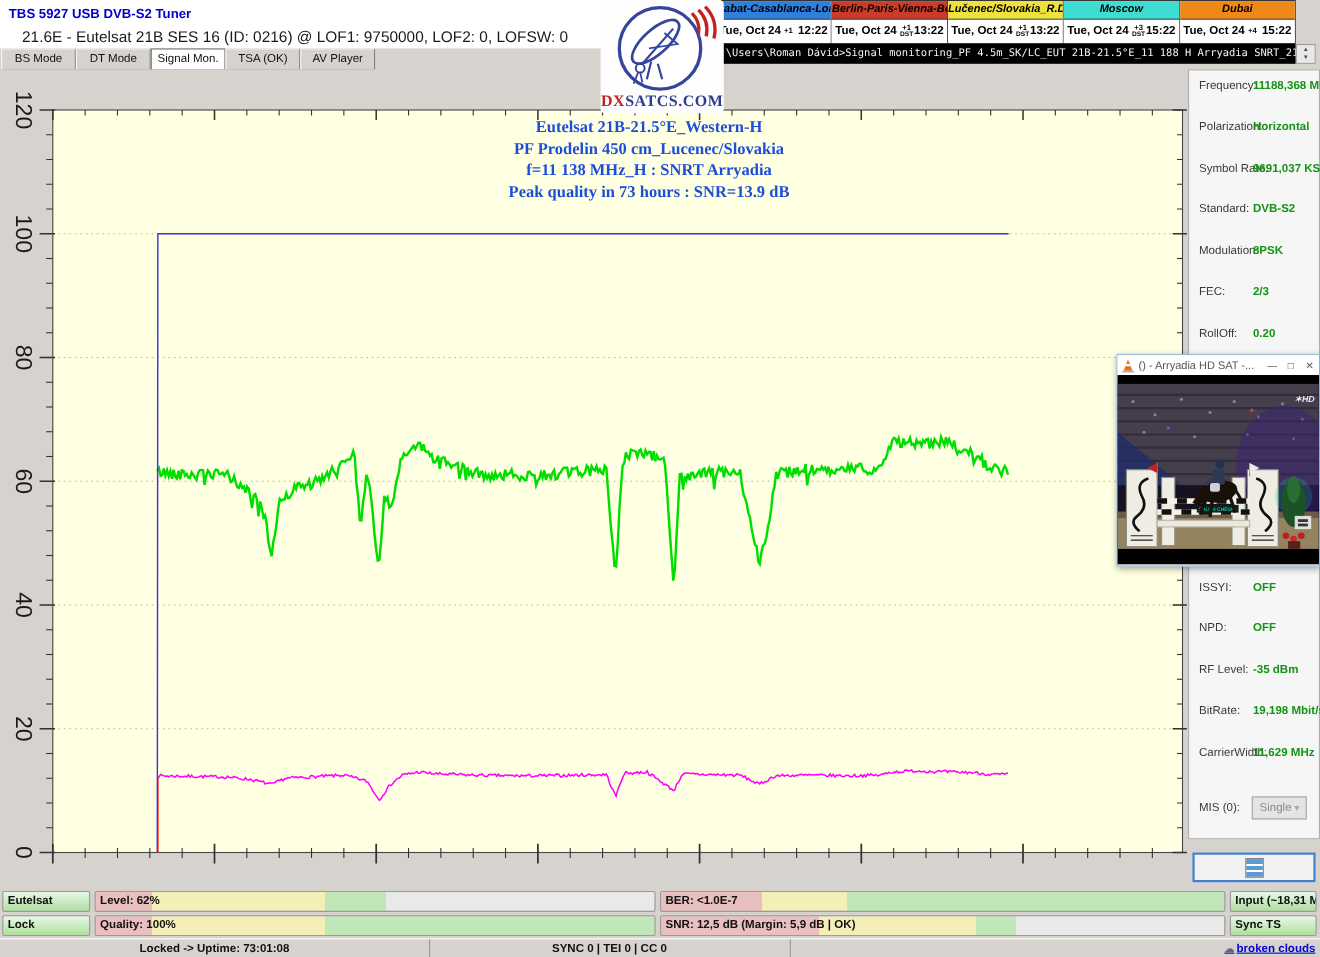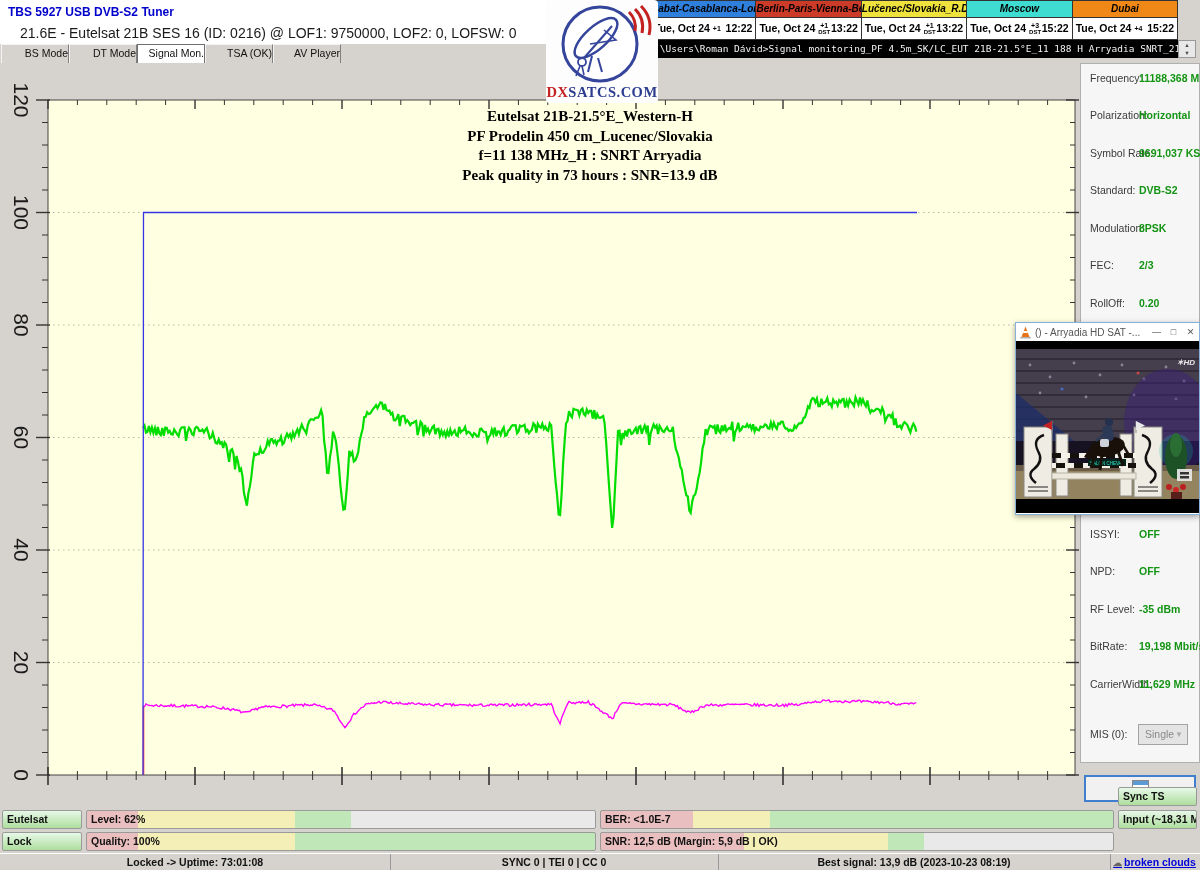--- a/index.html
+++ b/index.html
@@ -4,21 +4,21 @@
 <style>
   html,body{margin:0;padding:0;}
   body{width:1200px;height:870px;position:relative;background:#d6d3ce;font-family:"Liberation Sans",sans-serif;overflow:hidden;}
   .abs{position:absolute;}
 
   
   #header-left{left:0;top:0;width:650px;height:44px;background:#ffffff;}
   #app-title{left:8px;top:5px;font-size:12px;font-weight:bold;color:#0000cc;}
   #app-subtitle{left:20px;top:25px;font-size:14px;color:#1a1a1a;}
   #tabs{left:0;top:44px;width:650px;height:19px;}
-  .tab{position:absolute;top:0;width:66px;height:18px;background:#d6d3ce;border:1px solid #808080;border-top-color:#f4f4f4;border-left-color:#f4f4f4;font-size:10.5px;text-align:right;line-height:17px;color:#111;}
+  .tab{position:absolute;top:0;width:66px;height:18px;background:#d6d3ce;border:1px solid #808080;border-top-color:#f4f4f4;border-left-color:#f4f4f4;font-size:10.5px;text-align:center;line-height:17px;color:#111;}
   .tab.active{background:#ffffff;border:1px solid #707070;}
 
   
   #logo-box{left:546px;top:0;width:112px;height:103px;background:#fdfdfd;border-radius:4px;text-align:center;z-index:5;}
   #logo-text{position:absolute;left:0;top:84px;width:112px;font-family:"Liberation Serif",serif;font-weight:bold;font-size:14.5px;letter-spacing:.5px;}
   #logo-text .dx{color:#c42121;}
   #logo-text .rest{color:#2c3d8f;}
 
   
   #clocks{left:650px;top:0;width:528px;height:40px;display:flex;border:1px solid #333;box-sizing:border-box;background:#fff;}
@@ -35,21 +35,21 @@
   
   #console{left:650px;top:40px;width:528px;height:18px;background:#000;color:#f2f2f2;font-family:"DejaVu Sans Mono",monospace;font-size:9.5px;line-height:18px;padding-left:4px;box-sizing:border-box;white-space:nowrap;overflow:hidden;}
   #console-scroll{left:1178px;top:40px;width:18px;height:18px;background:#d6d3ce;border:1px solid #999;box-sizing:border-box;}
   #console-scroll div{height:8px;font-size:5.5px;text-align:center;line-height:8px;color:#444;background:#e8e8e8;}
 
   
   #chart-region{left:0;top:63px;width:1080px;height:744px;background:#d6d3ce;}
   #legend{left:44px;top:11px;display:flex;align-items:center;gap:9px;}
   .leg-swatch{width:26px;height:0;border-top:2px solid;}
   .leg-label{font-size:14px;color:#111;margin-right:18px;}
-  #annotation{left:420px;top:44px;width:340px;text-align:center;font-family:"Liberation Serif",serif;font-weight:bold;font-size:15px;line-height:1.3;color:#000000;}
+  #annotation{left:420px;top:44px;width:340px;text-align:center;font-family:"Liberation Serif",serif;font-weight:bold;font-size:15px;line-height:1.3;color:#1d4ed8;}
 
   
   #right-panel{left:1080px;top:63px;width:120px;height:700px;background:#f6f6f6;border:1px solid #b0b0b0;box-sizing:border-box;}
   .rp-item{position:absolute;left:0;width:118px;height:14px;}
   .rp-label{position:absolute;left:9px;font-size:10.5px;color:#3a3a3a;}
   .rp-value{position:absolute;left:58px;font-size:10.5px;font-weight:bold;color:#149414;white-space:nowrap;}
   #mis-row{position:absolute;left:0;top:660px;width:118px;}
   #mis-label{position:absolute;left:9px;top:4px;font-size:10.5px;color:#3a3a3a;}
   #mis-select{position:absolute;left:57px;top:0;width:50px;height:21px;background:#e4e4e4;border:1px solid #a3a3a3;color:#8a8a8a;font-size:10.5px;line-height:19px;padding-left:6px;box-sizing:border-box;}
   #mis-select .chev{position:absolute;right:4px;top:0;font-size:8px;color:#aaa;}
@@ -490,22 +490,21 @@
 </div>
 
 <div class="minibar greenbar" style="left:2px;top:810px;width:80px;">Eutelsat</div>
 <div class="minibar" style="left: 86px; top: 810px; width: 510px; background: linear-gradient(to right, rgb(234, 191, 191) 0%, rgb(234, 191, 191) 10%, rgb(243, 239, 182) 10%, rgb(243, 239, 182) 41%, rgb(191, 231, 183) 41%, rgb(191, 231, 183) 52%, rgb(233, 233, 233) 52%, rgb(233, 233, 233) 100%);">Level: 62%</div>
 <div class="minibar" style="left: 600px; top: 810px; width: 514px; background: linear-gradient(to right, rgb(234, 191, 191) 0%, rgb(234, 191, 191) 18%, rgb(243, 239, 182) 18%, rgb(243, 239, 182) 33%, rgb(191, 231, 183) 33%, rgb(191, 231, 183) 100%);">BER: &lt;1.0E-7</div>
 <div class="minibar greenbar" style="left:1118px;top:810px;width:79px;">Input (~18,31 Mbps)</div>
 
 <div class="minibar greenbar" style="left:2px;top:832px;width:80px;">Lock</div>
 <div class="minibar" style="left: 86px; top: 832px; width: 510px; background: linear-gradient(to right, rgb(234, 191, 191) 0%, rgb(234, 191, 191) 10%, rgb(243, 239, 182) 10%, rgb(243, 239, 182) 41%, rgb(191, 231, 183) 41%, rgb(191, 231, 183) 100%);">Quality: 100%</div>
 <div class="minibar" style="left: 600px; top: 832px; width: 514px; background: linear-gradient(to right, rgb(234, 191, 191) 0%, rgb(234, 191, 191) 28%, rgb(243, 239, 182) 28%, rgb(243, 239, 182) 56%, rgb(191, 231, 183) 56%, rgb(191, 231, 183) 63%, rgb(233, 233, 233) 63%, rgb(233, 233, 233) 100%);">SNR: 12,5 dB (Margin: 5,9 dB | OK)</div>
-<div class="minibar greenbar" style="left:1118px;top:787px;width:79px;">Sync TS</div>
+<div class="minibar greenbar" style="left:1118px;top:832px;width:79px;">Sync TS</div>
 
 <div class="abs" id="statusbar">
   <div class="sb-panel" style="left:0;width:390px;">Locked -&gt; Uptime: 73:01:08</div>
   <div class="sb-panel" style="left:390px;width:328px;">SYNC 0 | TEI 0 | CC 0</div>
-  <div class="sb-panel" style="left:718px;width:392px;">Best signal: 13,9 dB (2023-10-23 08:19)</div>
   <div class="sb-panel" style="left:1110px;width:89px;border-right:none;" id="sb-weather">
     <a href="#"><span class="cloud">☁</span><span>broken clouds</span></a>
   </div>
 </div>
 
 </body></html>

